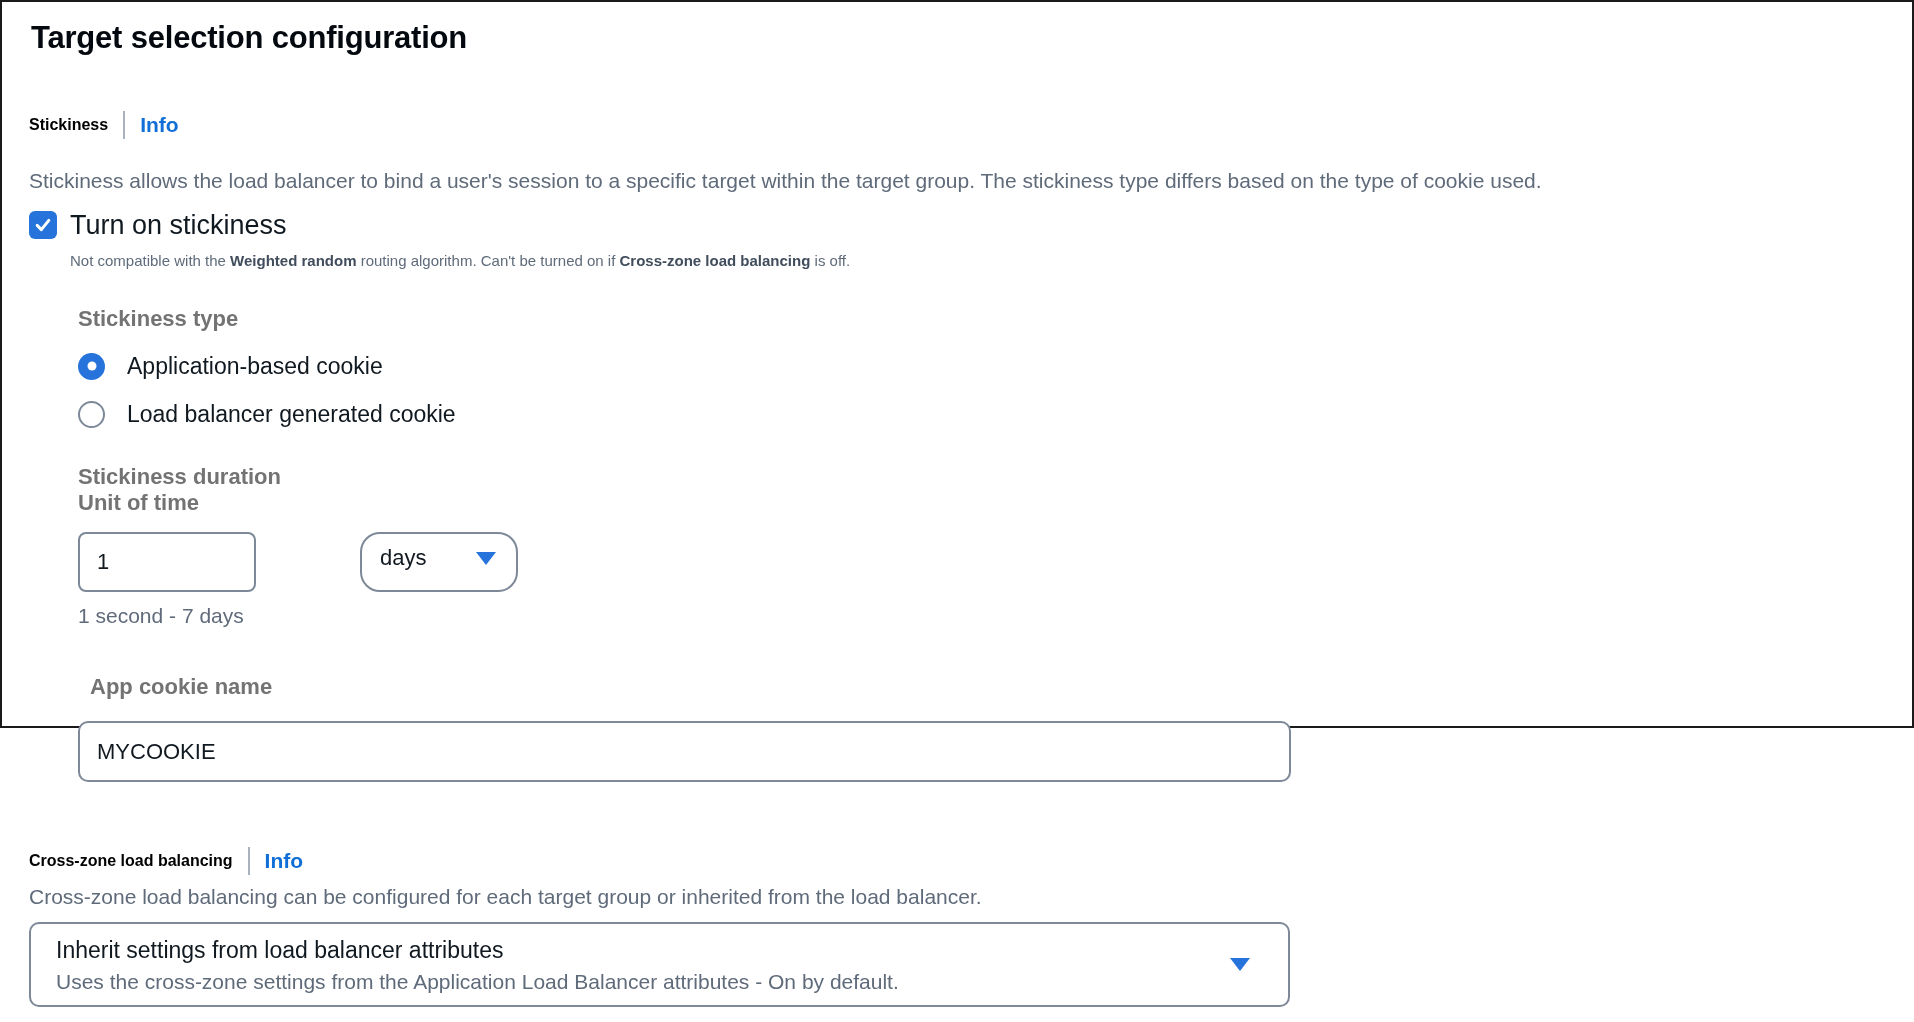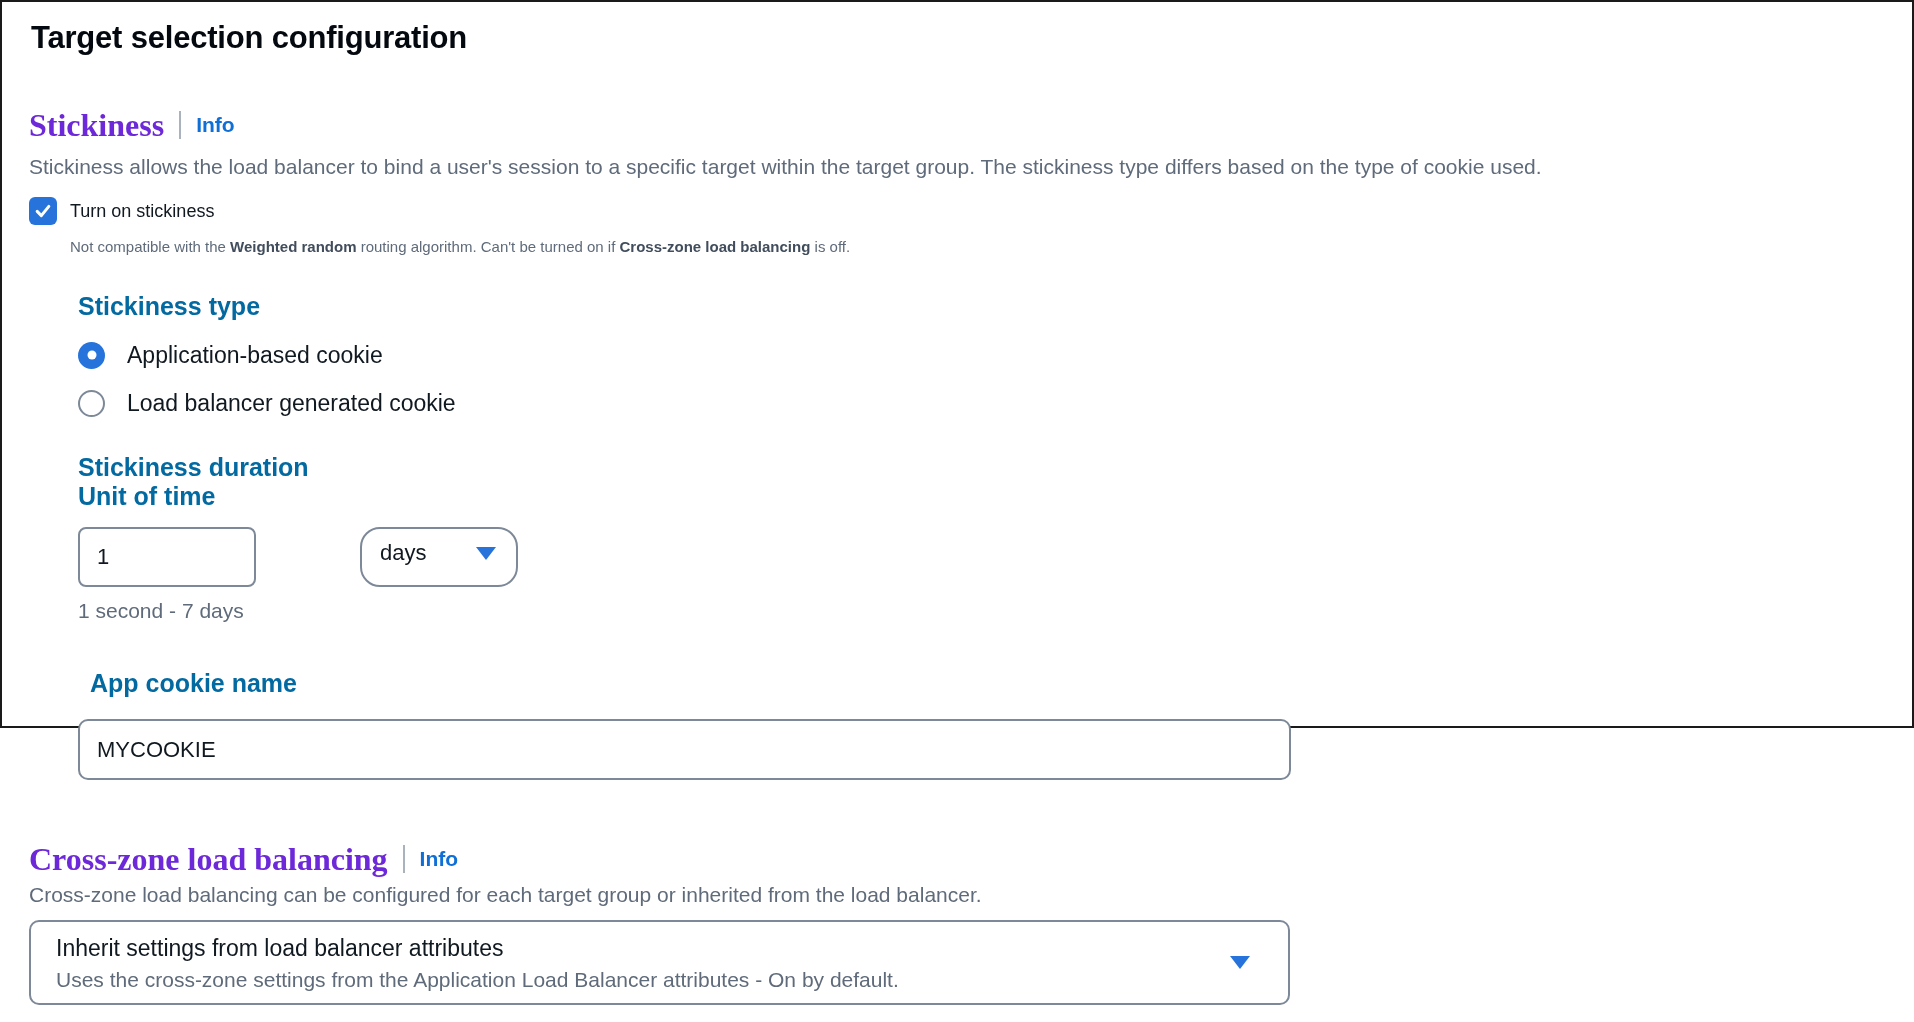--- a/index.html
+++ b/index.html
@@ -21,64 +21,64 @@
     letter-spacing: -0.2px;
     line-height: 40px;
     margin-left: 2px;
   }
   .section-heading-row {
     display: flex; align-items: center;
     margin-top: 52px;
     height: 30px;
   }
   .section-heading {
-    font-size: 32px; font-weight: bold; color: #6d28d9; font-family: Liberation Serif, serif;
+    font-size: 16px; font-weight: bold; color: #000000;
   }
   .heading-divider {
     width: 2px; height: 28px; background: #aab3bd;
     margin: 0 15px;
   }
   .info-link {
     font-size: 21px; font-weight: bold; color: #0f6fd6;
     text-decoration: none; cursor: pointer;
   }
   .section-desc {
-    margin-top: 14px;
+    margin-top: 28px;
     font-size: 21px; color: #5f6b7a;
     line-height: 26px;
   }
   
   .checkbox-row {
     margin-top: 14px;
     display: flex; align-items: center;
     height: 34px;
   }
   .checkbox {
     width: 28px; height: 28px;
     border-radius: 6px;
     background: #2573db;
     display: flex; align-items: center; justify-content: center;
     cursor: pointer;
     flex: none;
   }
   .checkbox svg { width: 20px; height: 20px; }
   .checkbox-label {
     margin-left: 13px;
-    font-size: 18px; color: #101820;
+    font-size: 27px; color: #101820;
   }
   .note {
     margin: 6px 0 0 41px;
     font-size: 15px; color: #5f6b7a;
     line-height: 26px;
   }
   .note b { color: #414d5c; }
   
   .indent-block { margin-left: 49px; }
   .field-label {
-    font-size: 25px; font-weight: bold; color: #0369a1;
+    font-size: 22px; font-weight: bold; color: #737373;
   }
   .type-label { margin-top: 32px; }
   .radio-row {
     display: flex; align-items: center;
     margin-top: 18px; height: 32px;
   }
   .radio-row + .radio-row { margin-top: 16px; }
   .radio {
     width: 27px; height: 27px; border-radius: 50%;
     border: 2px solid #7d8998; background: #fff;

